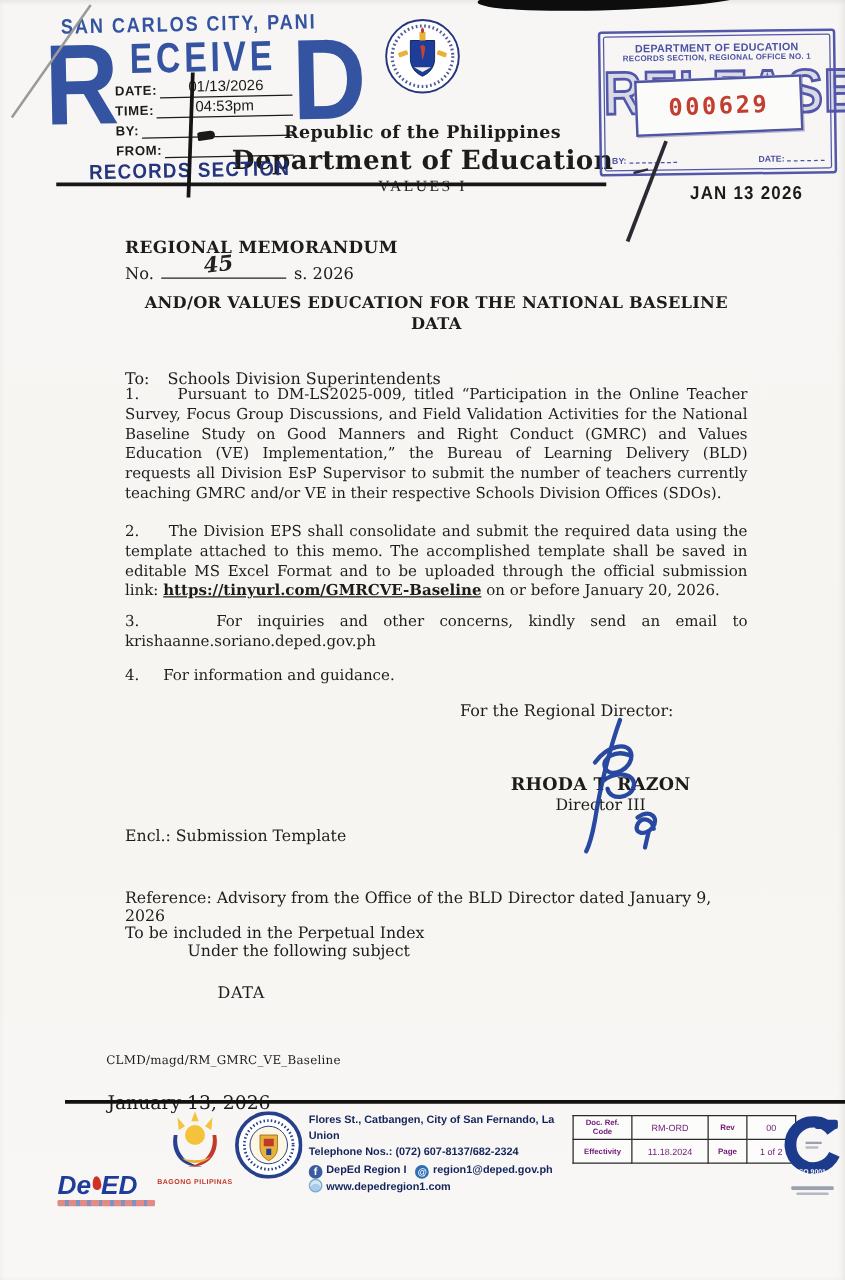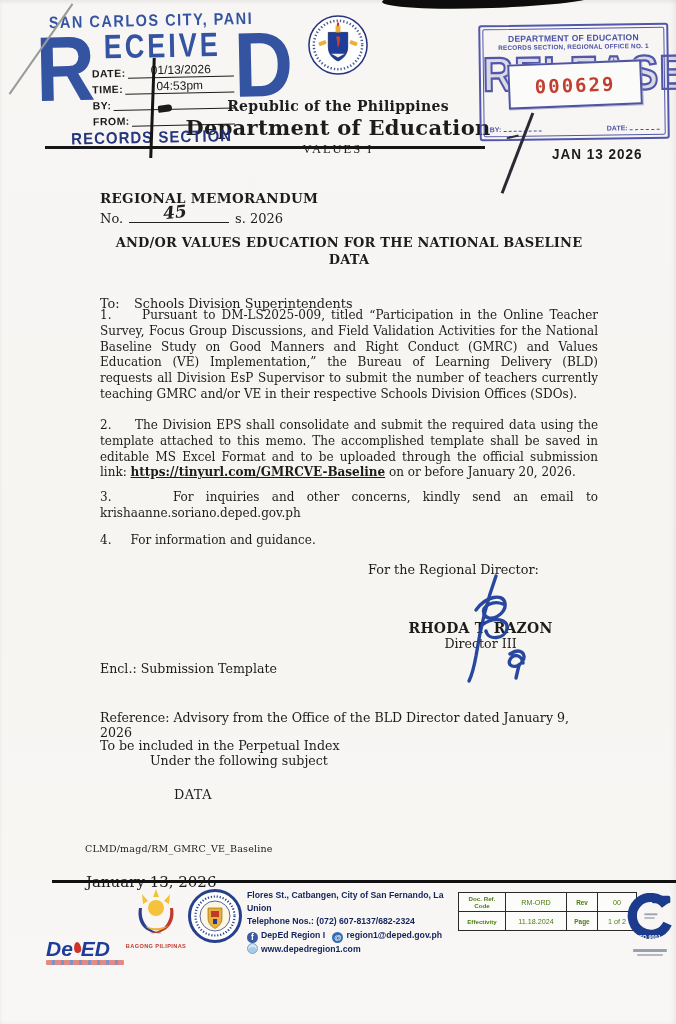--- a/index.html
+++ b/index.html
@@ -97,21 +97,21 @@
   .bagong-cap{font-family:"Liberation Sans",sans-serif;font-weight:900;font-size:5.6px;color:#c0392b;letter-spacing:.4px;margin-top:1px;}
   .region-seal{left:188px;top:889px;z-index:2;}
   .contact{left:247px;top:889px;width:212px;font-family:"Liberation Sans",sans-serif;font-weight:600;
            font-size:8.7px;line-height:13.2px;color:#13235b;z-index:2;}
   .c-ic{display:inline-block;width:11px;height:11px;border-radius:50%;vertical-align:-2px;margin-right:3px;
         text-align:center;font-family:"Liberation Sans",sans-serif;}
   .ic-fb{background:#3a5ba0;color:#fff;font-weight:bold;font-size:8.5px;line-height:11px;}
   .ic-mail{background:#2f6db5;color:#fff;font-size:7.5px;line-height:11px;}
   .ic-web{background:#a8cbe8;border:1px solid #7aa8cc;width:9px;height:9px;box-shadow:inset 0 3px 0 rgba(255,255,255,.5);}
   .doc-table{position:absolute;left:458px;top:892px;border-collapse:collapse;z-index:2;
-             font-family:"Liberation Sans",sans-serif;color:#4d7c0f;}
+             font-family:"Liberation Sans",sans-serif;color:#701a75;}
   .doc-table td{border:1.2px solid #2a2a2a;text-align:center;vertical-align:middle;padding:0 2px;height:18px;background:#fcfcfb;}
   .t-label{font-weight:bold;font-size:6.2px;width:42px;line-height:7px;}
   .t-val{font-size:7.2px;width:56px;}
   .t-small{font-weight:bold;font-size:6.4px;width:26px;}
   .t-val2{font-size:7.2px;width:34px;}
   .cert{left:626px;top:893px;width:48px;text-align:center;z-index:2;}
   .cert-cap{margin:2px auto 0;width:34px;height:2.5px;background:#9aa0ad;border-radius:1px;}
   .cert-cap2{margin:2px auto 0;width:26px;height:2.5px;background:#b3b8c2;border-radius:1px;}
 </style>
 </head>

